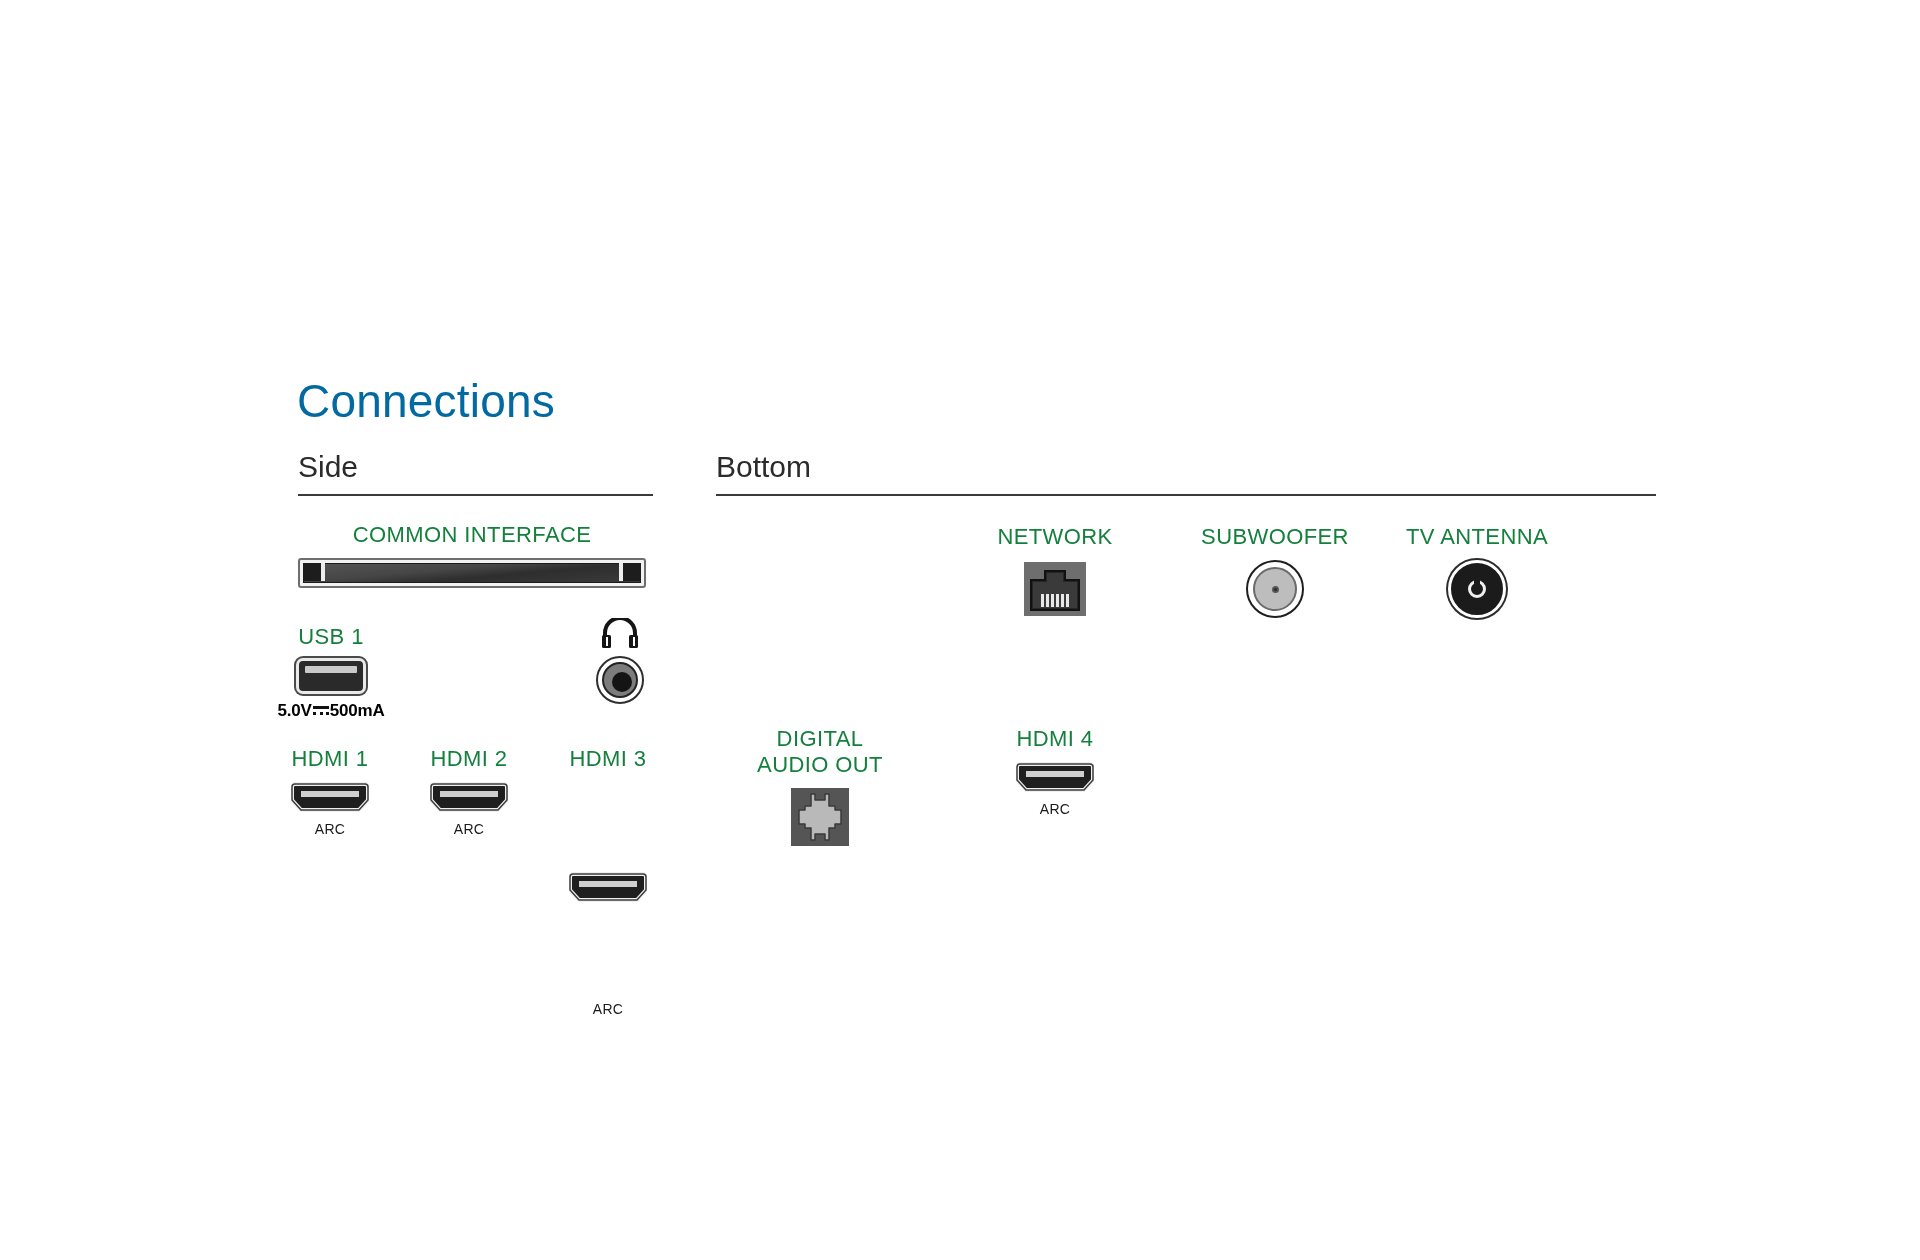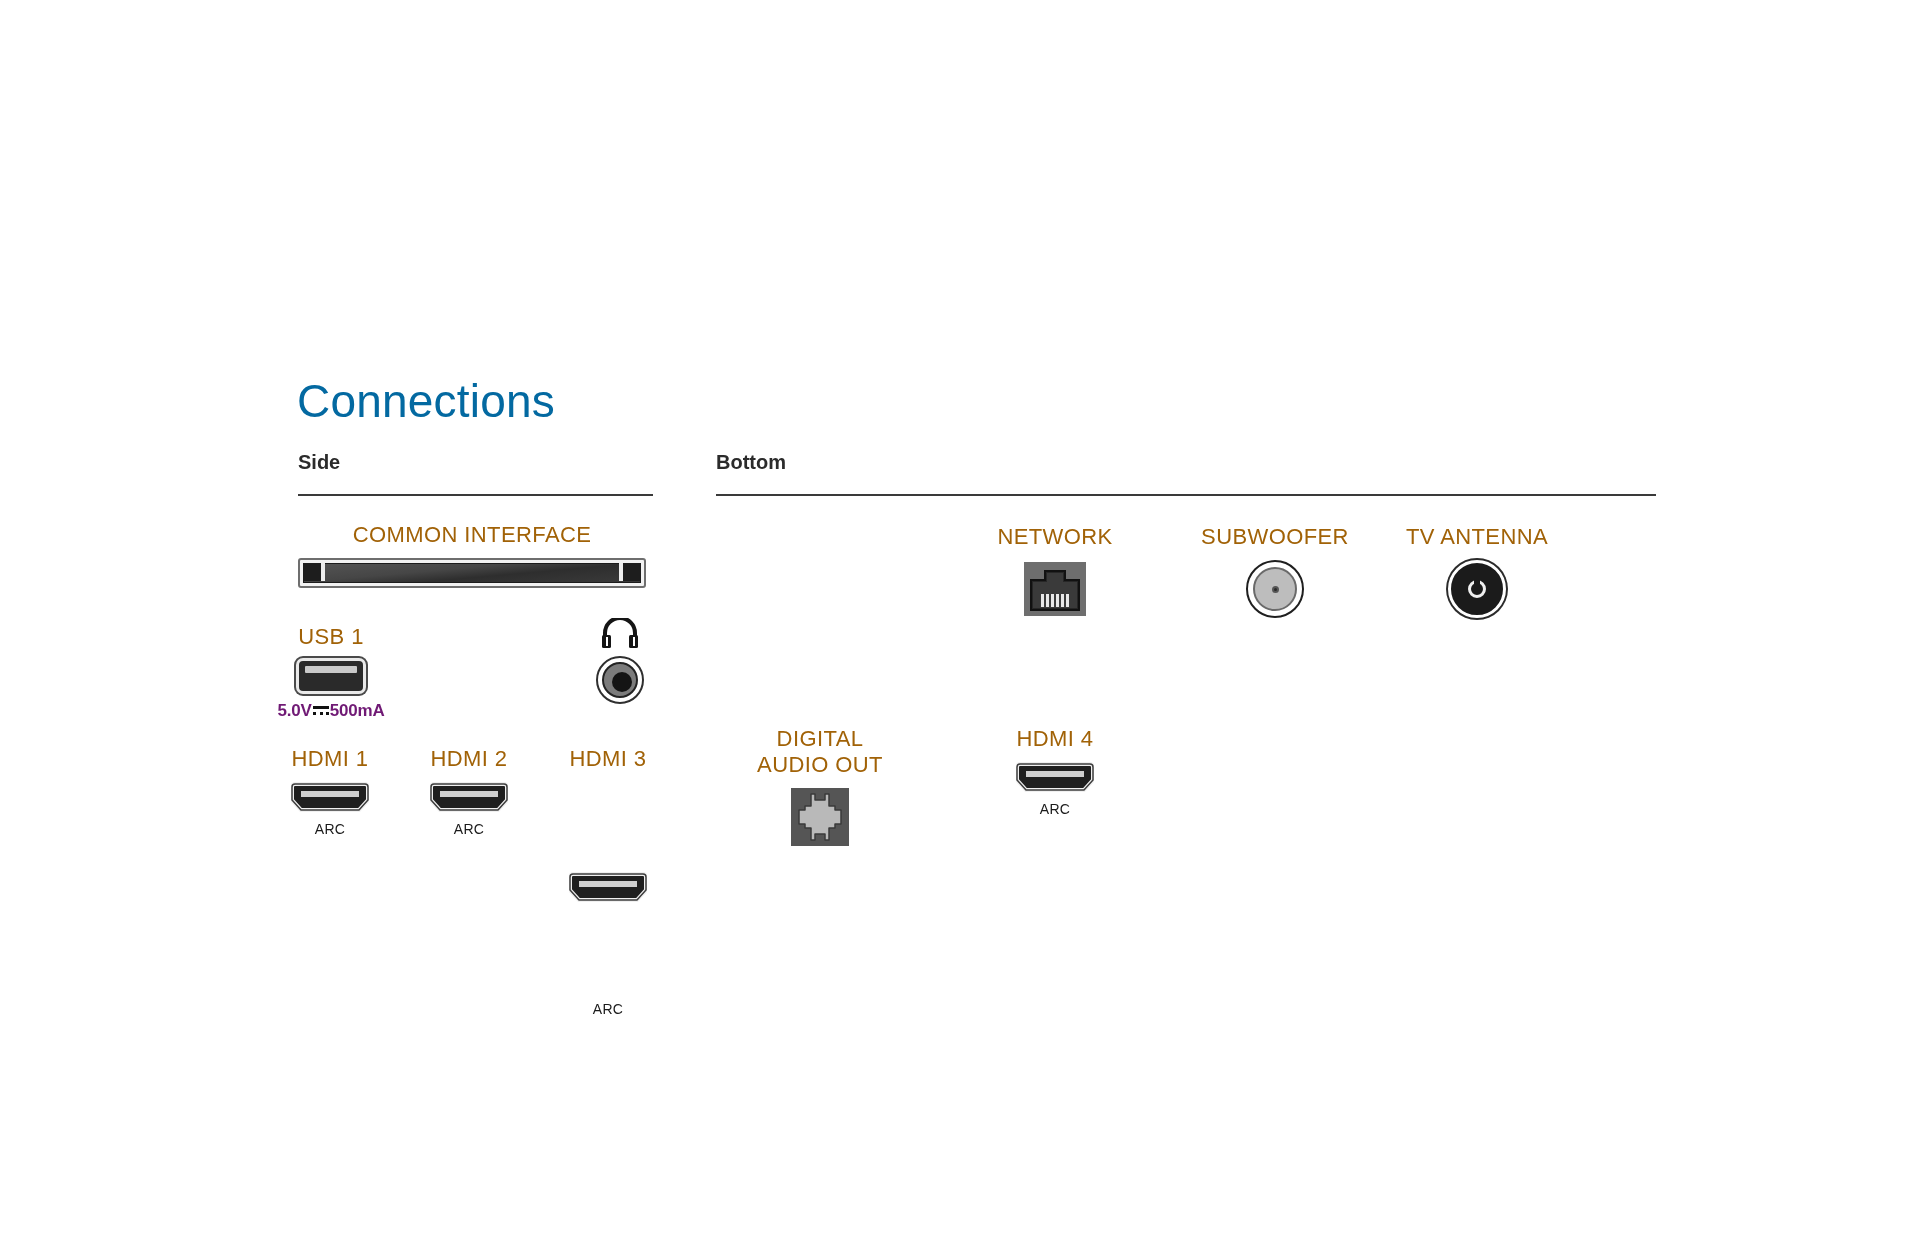--- a/index.html
+++ b/index.html
@@ -33,22 +33,22 @@
     font-size: 46px;
     font-weight: 300;
     letter-spacing: 0.2px;
     color: #0369a1;
     line-height: 1;
     white-space: nowrap;
   }
 
   .section-head {
     position: absolute;
-    font-size: 20px;
-    font-weight: 700;
+    font-size: 30px;
+    font-weight: 400;
     color: #2b2b2b;
     line-height: 1;
     white-space: nowrap;
   }
   #side-head  { left: 298px; top: 452px; }
   #bottom-head{ left: 716px; top: 452px; }
 
   .rule {
     position: absolute;
     height: 2px;
@@ -61,38 +61,38 @@
   .port-group {
     position: absolute;
     display: flex;
     flex-direction: column;
     align-items: center;
   }
   .port-label {
     font-size: 22px;
     font-weight: 400;
     letter-spacing: 0.4px;
-    color: #a16207;
+    color: #15803d;
     text-align: center;
     line-height: 1.18;
     white-space: pre-line;
   }
   .sub-label {
     font-size: 14px;
     font-weight: 400;
     letter-spacing: 0.3px;
     color: #1a1a1a;
     text-align: center;
     line-height: 1.1;
   }
   .power-label {
     font-size: 17px;
     font-weight: bold;
     letter-spacing: -0.2px;
-    color: #701a75;
+    color: #000000;
     text-align: center;
     white-space: nowrap;
     line-height: 1;
   }
   .dcsym {
     display: inline-block;
     width: 16px;
     height: 10px;
     position: relative;
     vertical-align: middle;

